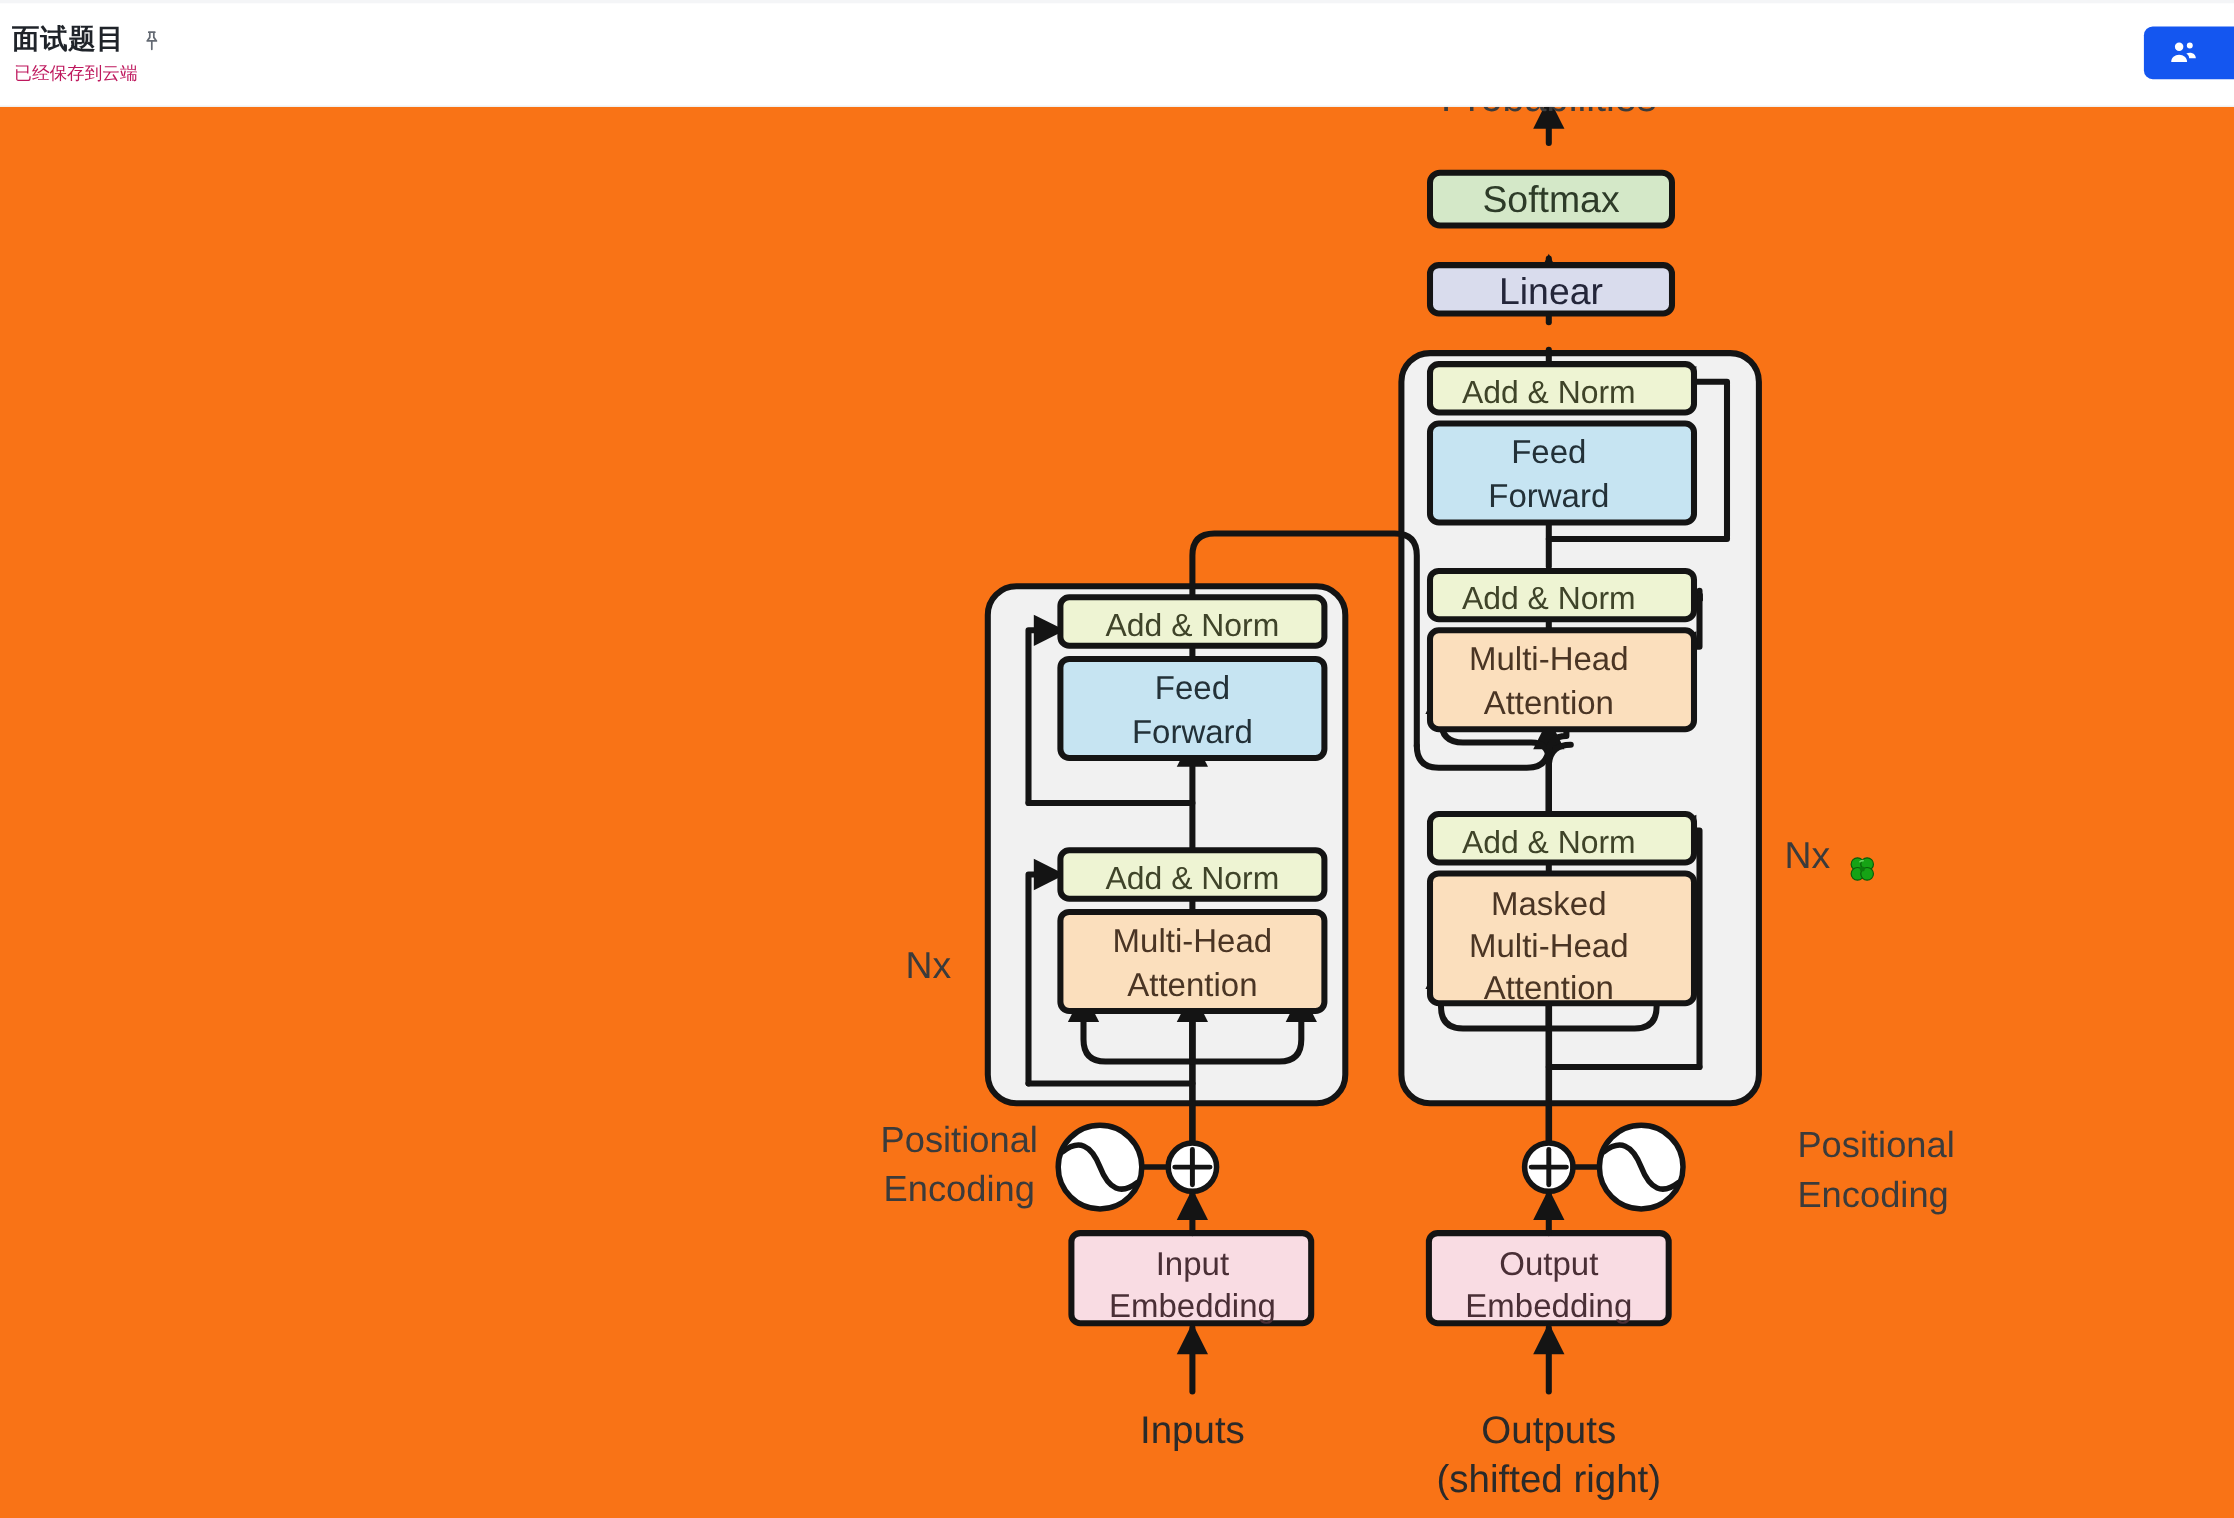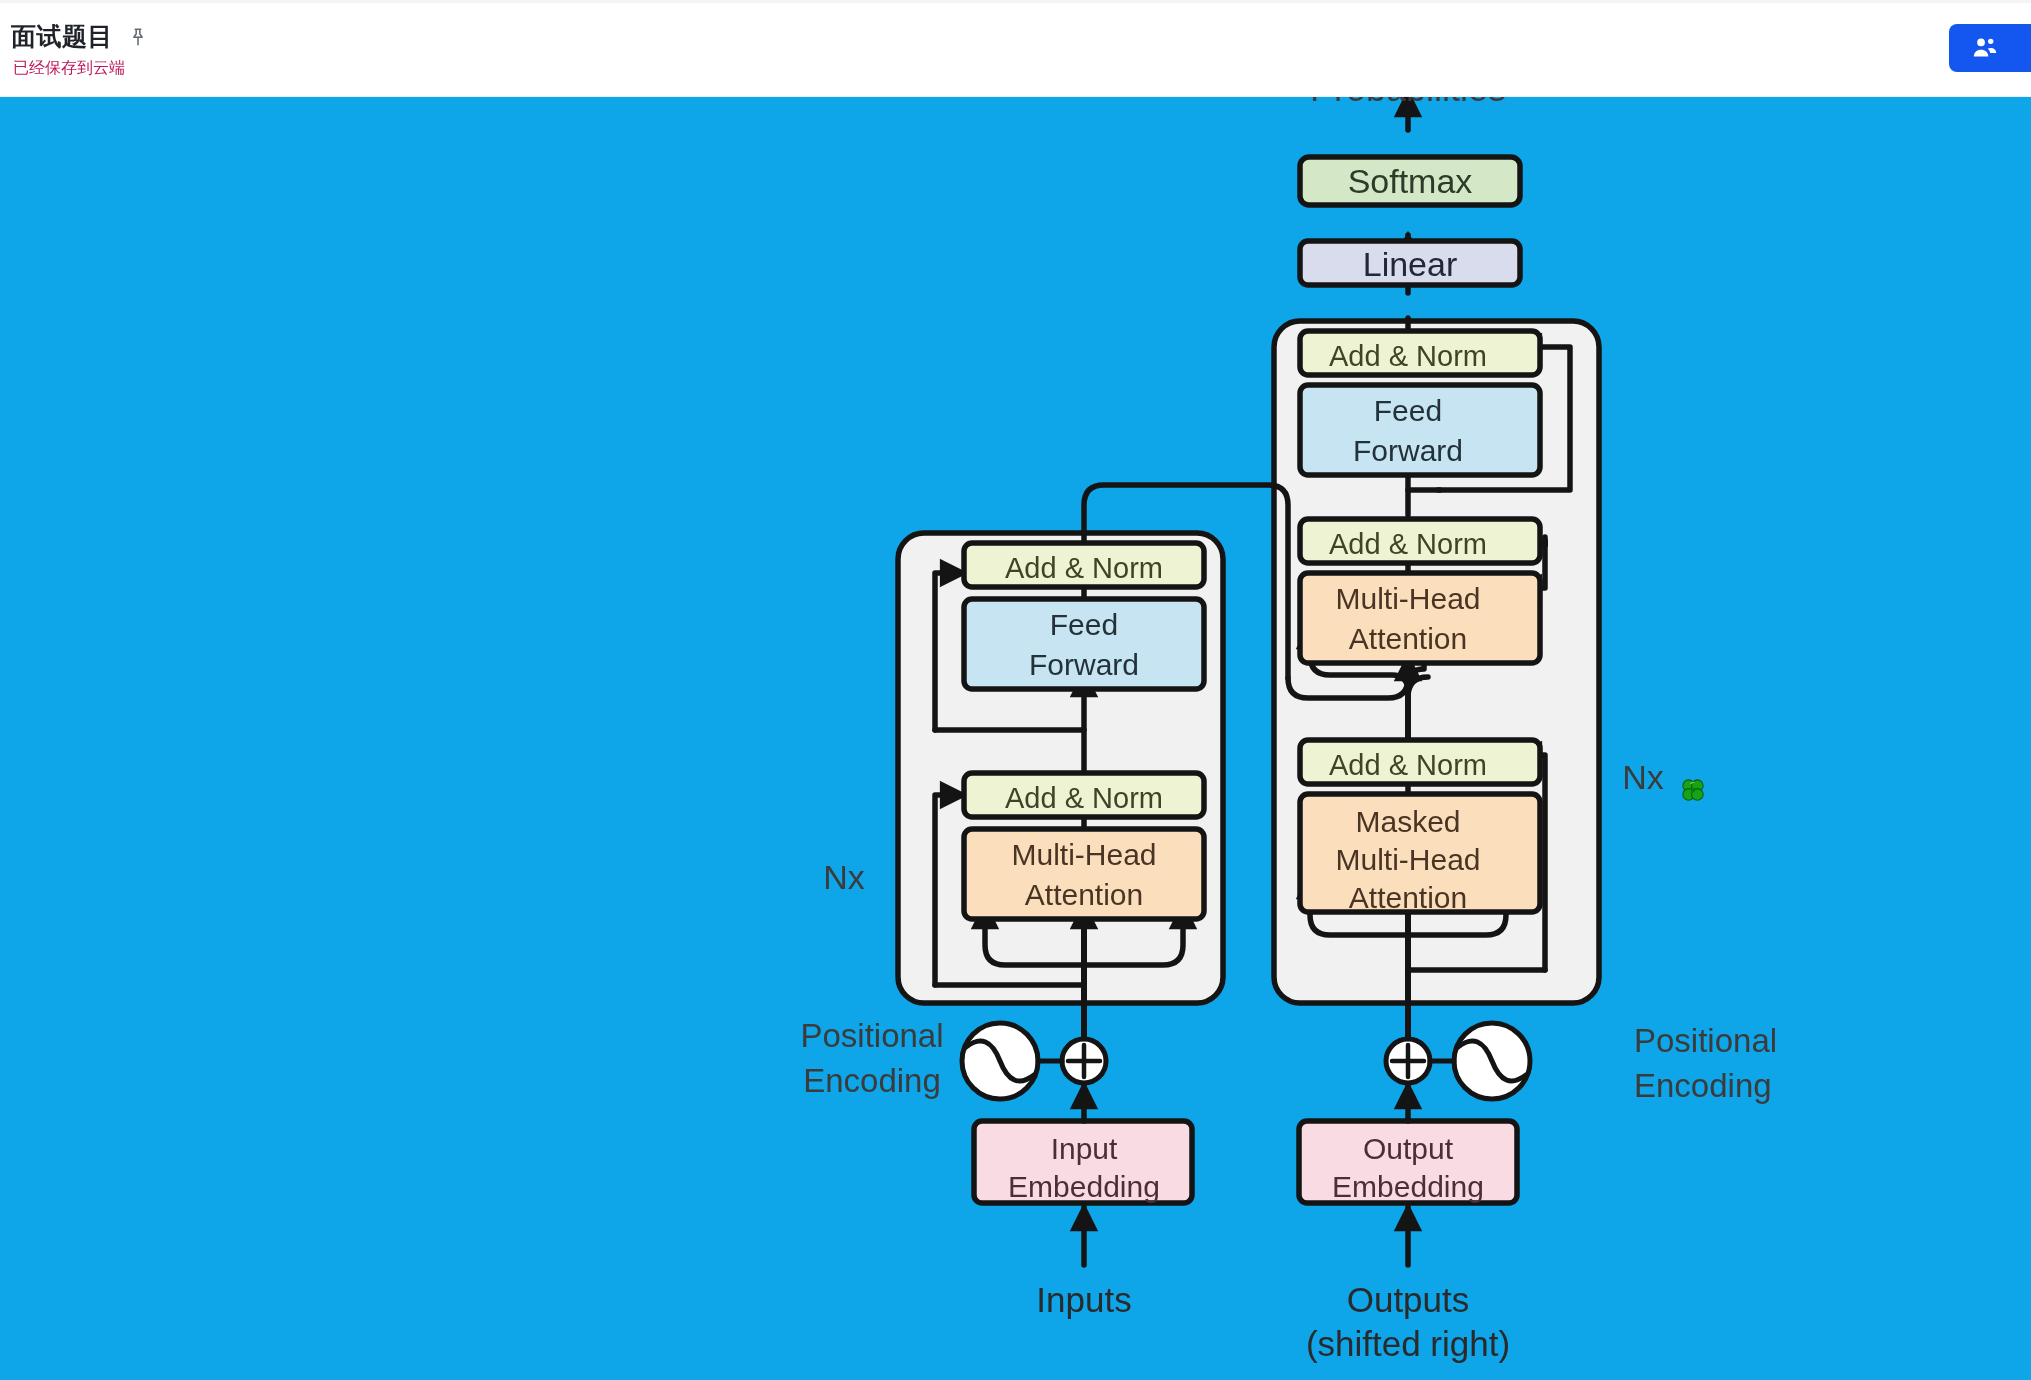--- a/index.html
+++ b/index.html
@@ -47,21 +47,21 @@
   }
   .share-btn svg { width: 28px; height: 28px; color:#ffffff; flex:0 0 auto;}
   .share-btn .share-label{
     font-size: 19px; color:#ffffff; white-space:nowrap;
   }
 
   
   .canvas {
     position: absolute; left: 0; top: 97px;
     width: 2031px; height: 1283px;
-    background: #0ea5e9;
+    background: #f97316;
     overflow: hidden;
   }
   .diagram-svg { position:absolute; left:0; top:-112px; width:2031px; height:1395px; display:block;}
 
   
   .cursor-clover {
     position:absolute; left:1679px; top:679px;
     width:28px; height:28px; z-index: 40; pointer-events:none;
   }
 

